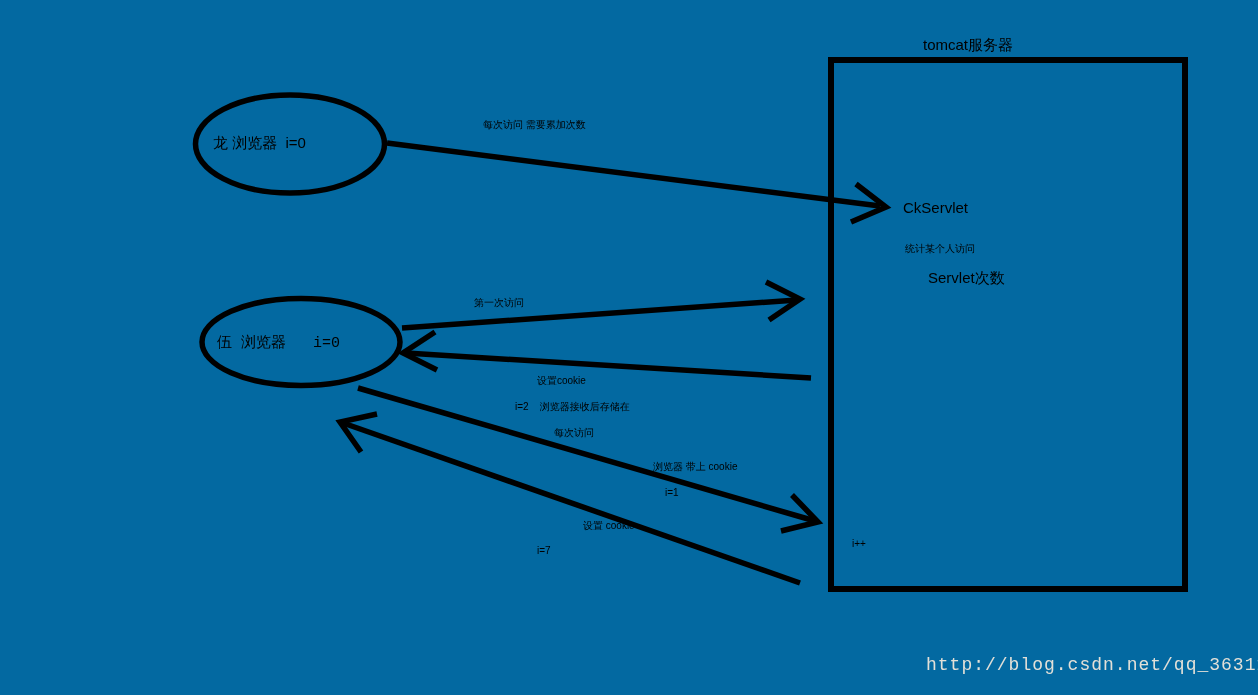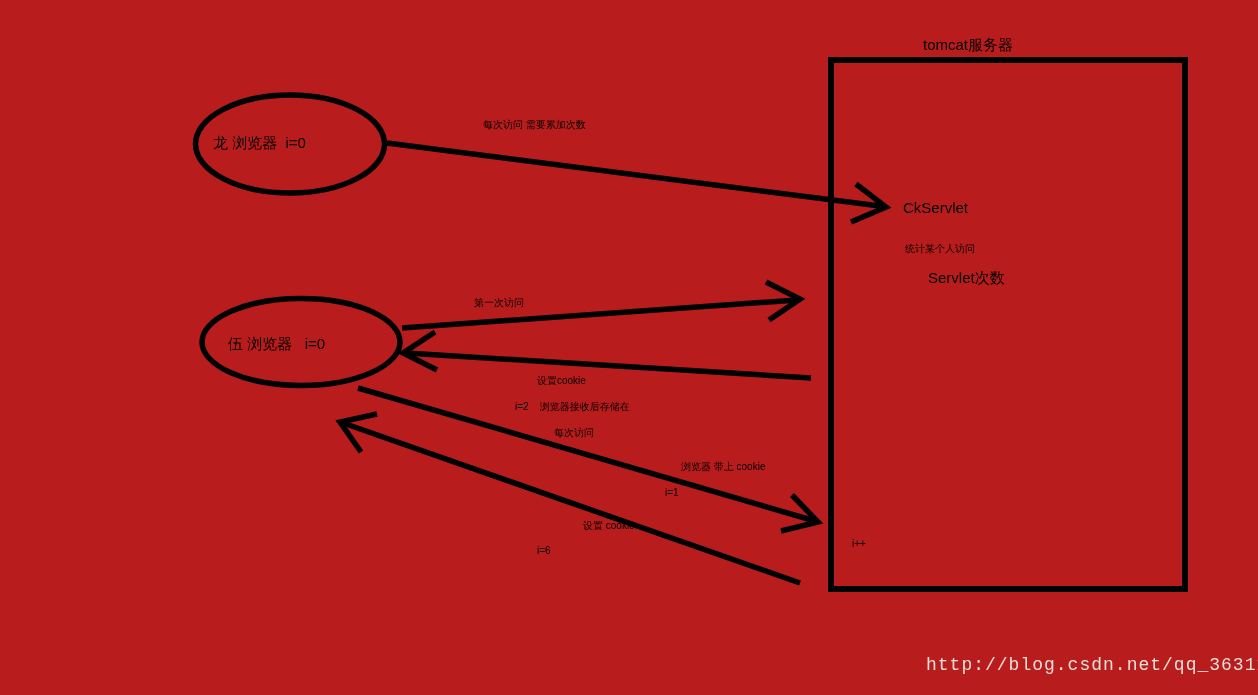--- a/index.html
+++ b/index.html
@@ -5,21 +5,21 @@
   html, body {
     margin: 0;
     padding: 0;
     background: #ffffff;
     font-family: "Liberation Sans", "DejaVu Sans", sans-serif;
   }
   .canvas {
     position: relative;
     width: 1258px;
     height: 695px;
-    background: #b91c1c;
+    background: #0369a1;
     overflow: hidden;
   }
   .shapes {
     position: absolute;
     left: 0;
     top: 0;
   }
   .lbl {
     position: absolute;
     color: #000000;
@@ -74,31 +74,31 @@
 
     <g stroke-width="5.5">
       <line x1="800" y1="583" x2="343" y2="423"></line>
       <polyline points="377,414 340,422 361,452"></polyline>
     </g>
   </svg>
 
   <div class="lbl lbl15" style="left:923px; top:36px;">tomcat服务器</div>
 
   <div class="lbl lbl15" style="left:213px; top:134px;">龙 浏览器  i=0</div>
-  <div class="lbl lbl15" style="left:228px; top:335px;">伍 浏览器   i=0</div>
+  <div class="lbl lbl15" style="left:217px; top:335px;font-family:Liberation Mono, monospace;">伍 浏览器   i=0</div>
 
   <div class="lbl" style="left:483px; top:119px;">每次访问 需要累加次数</div>
   <div class="lbl" style="left:474px; top:297px;">第一次访问</div>
   <div class="lbl" style="left:537px; top:375px;">设置cookie</div>
   <div class="lbl" style="left:515px; top:401px;">i=2    浏览器接收后存储在</div>
   <div class="lbl" style="left:554px; top:427px;">每次访问</div>
-  <div class="lbl" style="left:653px; top:461px;margin-left:28px;">浏览器 带上 cookie</div>
+  <div class="lbl" style="left:653px; top:461px;">浏览器 带上 cookie</div>
   <div class="lbl" style="left:665px; top:487px;">i=1</div>
   <div class="lbl" style="left:537px; top:520px;margin-left:46px;">设置 cookie</div>
-  <div class="lbl" style="left:537px; top:545px;">i=6</div>
+  <div class="lbl" style="left:537px; top:545px;">i=7</div>
 
   <div class="lbl lbl15" style="left:903px; top:199px;">CkServlet</div>
   <div class="lbl" style="left:905px; top:243px;">统计某个人访问</div>
   <div class="lbl lbl15" style="left:928px; top:269px;">Servlet次数</div>
   <div class="lbl" style="left:852px; top:538px;">i++</div>
 
   <div class="watermark">http://blog.csdn.net/qq_36311372</div>
 
 </div>
 

